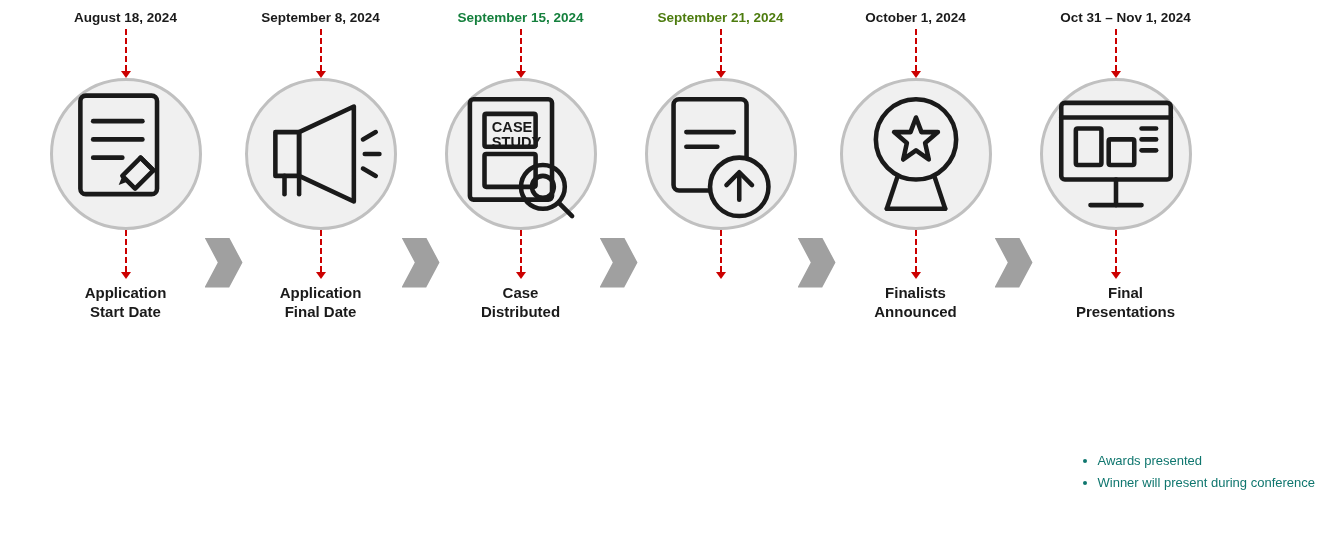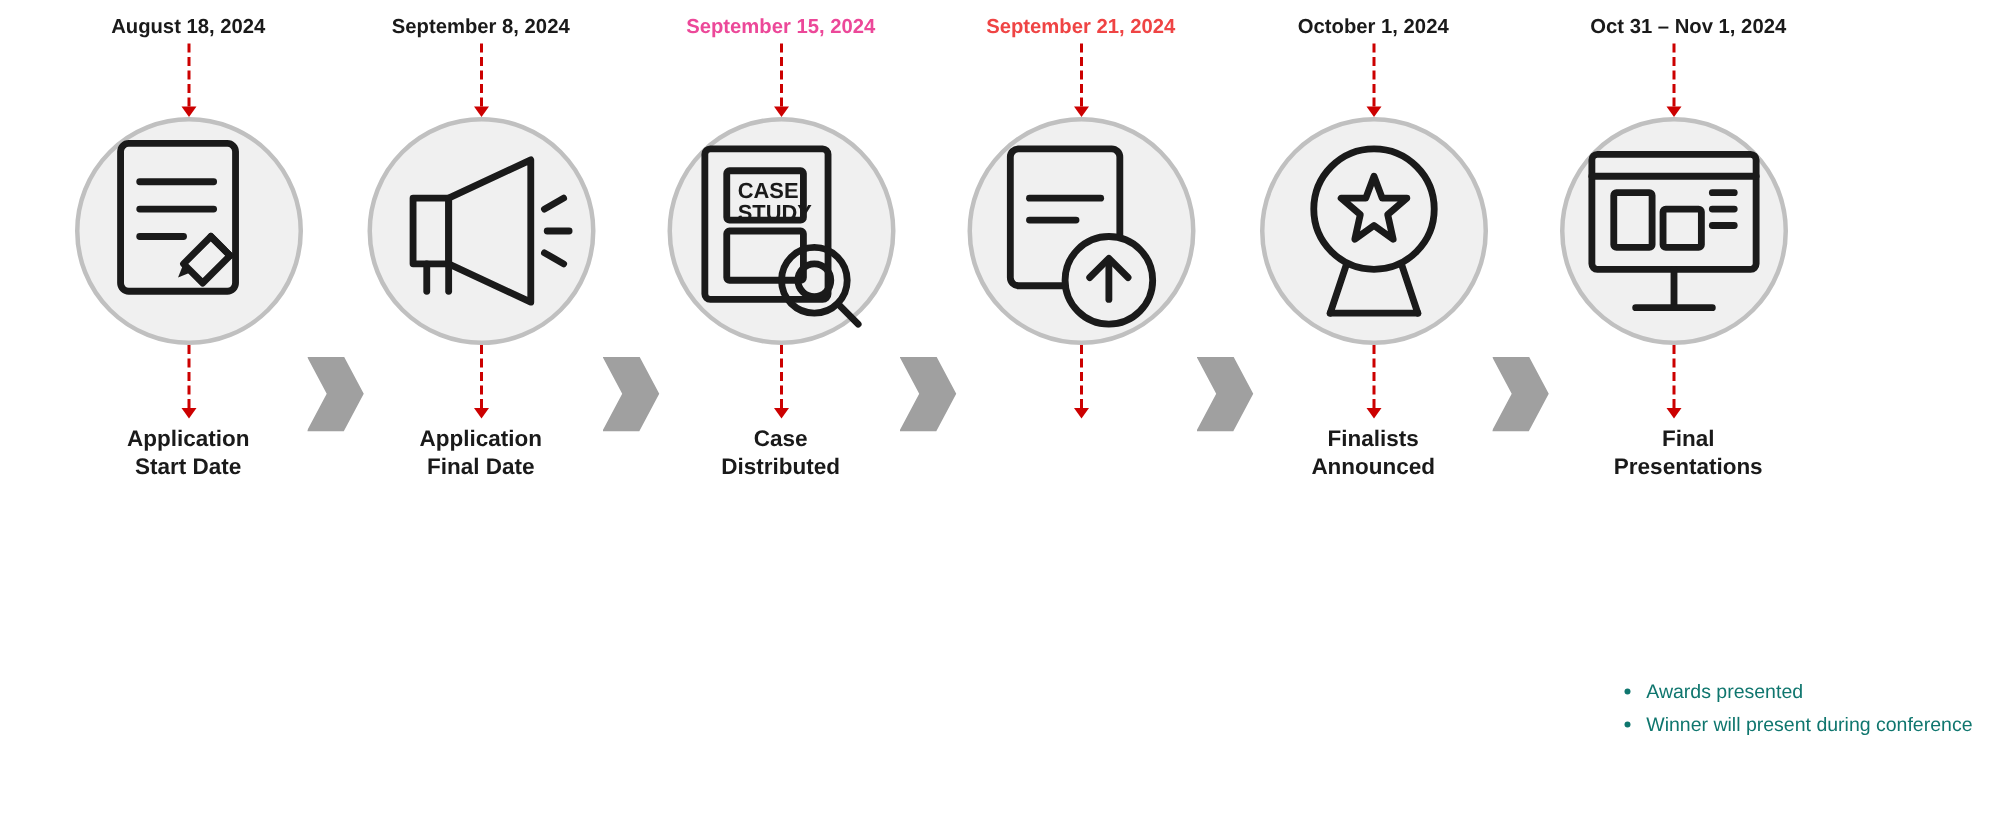--- a/index.html
+++ b/index.html
@@ -60,42 +60,42 @@
         <line x1="64" y1="40" x2="72" y2="40"></line>
         <line x1="63" y1="48" x2="70" y2="52"></line>
       </svg>
       </div>
       <div style="width: 2px; height: 42px; border-left: 2px dashed rgb(204, 0, 0); margin: 0px auto;"></div>
       <div style="width: 0px; height: 0px; border-left: 5px solid transparent; border-right: 5px solid transparent; border-top: 7px solid rgb(204, 0, 0); margin: 0px auto;"></div>
       <div style="font-weight: 900; font-size: 15px; color: rgb(26, 26, 26); text-align: center; line-height: 1.3; margin-top: 4px; white-space: pre-line;">Application
 Final Date</div>
     </div>
     <div style="position: absolute; left: 425px; display: flex; flex-direction: column; align-items: center; width: 152px;">
-      <div style="font-weight: 900; font-size: 13.5px; color: #ec4899; text-align: center; line-height: 1.2; white-space: nowrap; top: 0px; margin-bottom: 0px;">September 15, 2024</div>
+      <div style="font-weight: 900; font-size: 13.5px; color: #15803d; text-align: center; line-height: 1.2; white-space: nowrap; top: 0px; margin-bottom: 0px;">September 15, 2024</div>
       <div style="width: 2px; height: 42px; border-left: 2px dashed rgb(204, 0, 0); margin: 3px auto 0px; position: relative;"></div>
       <div style="width: 0px; height: 0px; border-left: 5px solid transparent; border-right: 5px solid transparent; border-top: 7px solid rgb(204, 0, 0); margin: 0px auto;"></div>
       <div style="width: 152px; height: 152px; border-radius: 50%; background: rgb(240, 240, 240); border: 3px solid rgb(192, 192, 192); display: flex; align-items: center; justify-content: center; position: relative; z-index: 2; flex-shrink: 0;">
         <svg viewBox="0 0 80 80" fill="none" stroke="#1a1a1a" stroke-width="2.5" stroke-linecap="round" stroke-linejoin="round">
         <rect x="12" y="10" width="45" height="55" rx="2"></rect>
         <rect x="20" y="18" width="28" height="18" rx="1"></rect>
         <text x="24" y="28" fill="#1a1a1a" stroke="none" font-size="8" font-weight="bold" font-family="Arial">CASE</text>
         <text x="24" y="36" fill="#1a1a1a" stroke="none" font-size="8" font-weight="bold" font-family="Arial">STUDY</text>
         <rect x="20" y="40" width="28" height="18" rx="1"></rect>
         <circle cx="52" cy="58" r="12"></circle>
         <line x1="61" y1="67" x2="68" y2="74"></line>
         <circle cx="52" cy="58" r="6"></circle>
       </svg>
       </div>
       <div style="width: 2px; height: 42px; border-left: 2px dashed rgb(204, 0, 0); margin: 0px auto;"></div>
       <div style="width: 0px; height: 0px; border-left: 5px solid transparent; border-right: 5px solid transparent; border-top: 7px solid rgb(204, 0, 0); margin: 0px auto;"></div>
       <div style="font-weight: 900; font-size: 15px; color: rgb(26, 26, 26); text-align: center; line-height: 1.3; margin-top: 4px; white-space: pre-line;">Case
 Distributed</div>
     </div>
     <div style="position: absolute; left: 625px; display: flex; flex-direction: column; align-items: center; width: 152px;">
-      <div style="font-weight: 900; font-size: 13.5px; color: #ef4444; text-align: center; line-height: 1.2; white-space: nowrap; top: 0px; margin-bottom: 0px;">September 21, 2024</div>
+      <div style="font-weight: 900; font-size: 13.5px; color: #4d7c0f; text-align: center; line-height: 1.2; white-space: nowrap; top: 0px; margin-bottom: 0px;">September 21, 2024</div>
       <div style="width: 2px; height: 42px; border-left: 2px dashed rgb(204, 0, 0); margin: 3px auto 0px; position: relative;"></div>
       <div style="width: 0px; height: 0px; border-left: 5px solid transparent; border-right: 5px solid transparent; border-top: 7px solid rgb(204, 0, 0); margin: 0px auto;"></div>
       <div style="width: 152px; height: 152px; border-radius: 50%; background: rgb(240, 240, 240); border: 3px solid rgb(192, 192, 192); display: flex; align-items: center; justify-content: center; position: relative; z-index: 2; flex-shrink: 0;">
         <svg viewBox="0 0 80 80" fill="none" stroke="#1a1a1a" stroke-width="2.5" stroke-linecap="round" stroke-linejoin="round">
         <rect x="14" y="10" width="40" height="50" rx="3"></rect>
         <line x1="21" y1="28" x2="47" y2="28"></line>
         <line x1="21" y1="36" x2="38" y2="36"></line>
         <circle cx="50" cy="58" r="16" fill="#f0f0f0" stroke="#1a1a1a"></circle>
         <line x1="50" y1="65" x2="50" y2="51"></line>
         <polyline points="43,57 50,50 57,57"></polyline>

